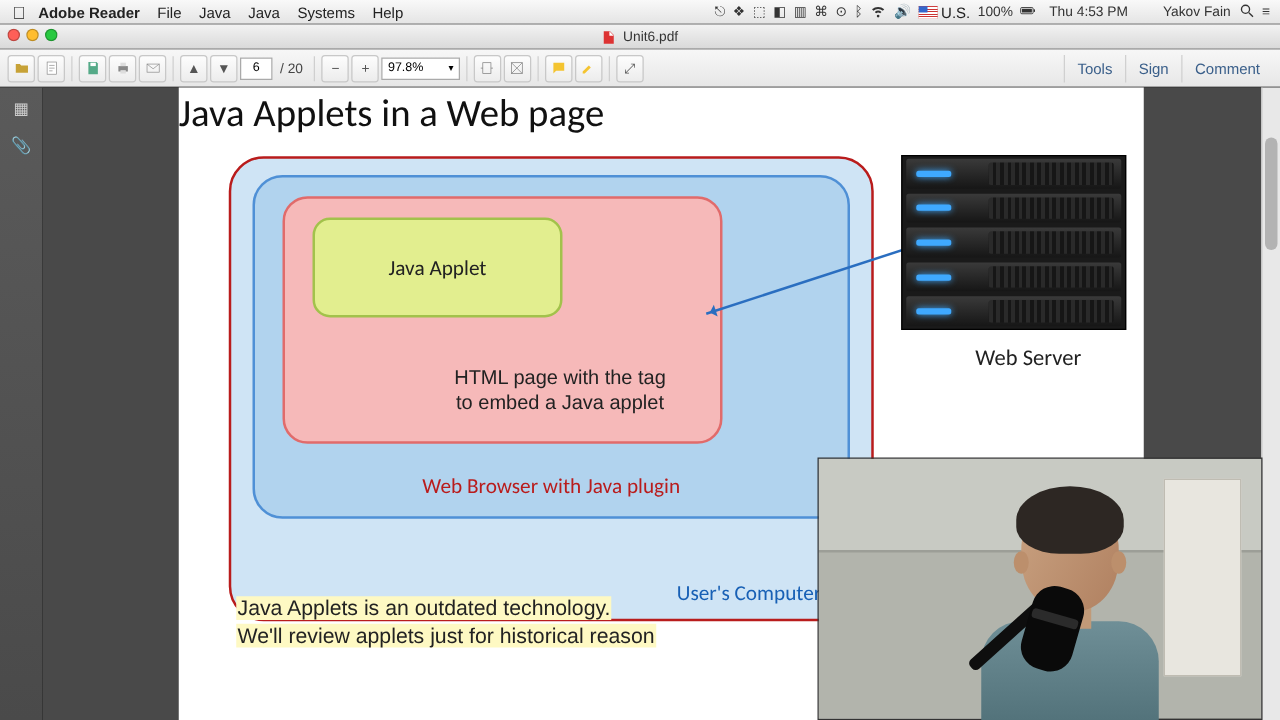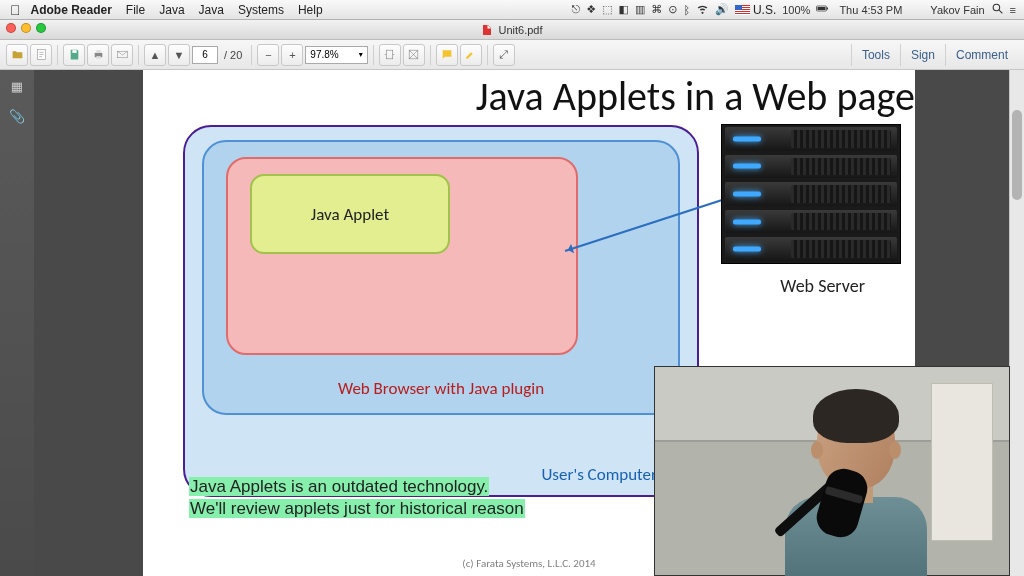--- a/index.html
+++ b/index.html
@@ -37,42 +37,42 @@
 .viewer { position:absolute; top:70px; left:0; right:0; bottom:0; background:#000; display:flex; }
 .side-rail { width:34px; background:linear-gradient(#5a5a5a,#4a4a4a); display:flex; flex-direction:column; align-items:center; padding-top:8px; gap:14px; }
 .side-rail .rail-icon { width:16px; height:16px; color:#ccc; font-size:13px; display:flex; align-items:center; justify-content:center; }
 .doc-surface { flex:1; background:#494949; position:relative; display:flex; justify-content:center; }
 .scroll-track { position:absolute; right:0; top:0; bottom:0; width:15px; background:#e8e8e8; border-left:1px solid #c8c8c8; }
 .scroll-thumb { position:absolute; left:2px; right:2px; top:40px; height:90px; border-radius:6px; background:#b3b3b3; }
 
 .page { width:772px; height:100%; background:#fff; position:relative; overflow:hidden; }
 
 
-.slide-title { position:absolute; top:2px; left:0; right:0; text-align:right; font-family:Calibri,Arial,sans-serif; font-size:40px; color:#111; }
-.diagram { position:absolute; left:40px; top:55px; width:516px; height:372px; border:2px solid #4c1d95; border-radius:28px; background:#cfe4f5; }
+.slide-title { position:absolute; top:2px; left:0; right:0; text-align:left; font-family:Calibri,Arial,sans-serif; font-size:31px; color:#111; }
+.diagram { position:absolute; left:40px; top:55px; width:516px; height:372px; border:2px solid #b91c1c; border-radius:28px; background:#cfe4f5; }
 .browser-box { position:absolute; left:17px; top:13px; right:17px; height:275px; border:2px solid #4f90d6; border-radius:24px; background:#b1d3ee; }
 .html-box { position:absolute; left:22px; top:15px; width:352px; height:198px; border:2px solid #e16b6b; border-radius:20px; background:#f6b9b9; }
 .applet-box { position:absolute; left:22px; top:15px; width:200px; height:80px; border:2px solid #a2c24b; border-radius:14px; background:#e2ee8f; display:flex; align-items:center; justify-content:center; font-family:Calibri,Arial,sans-serif; font-size:17px; color:#222; }
 .html-label { position:absolute; left:120px; bottom:20px; width:200px; text-align:center; font-family:Calibri,Arial,sans-serif; font-size:16px; color:#222; line-height:1.25; }
 .browser-label { position:absolute; left:0; right:0; bottom:14px; text-align:center; font-family:Calibri,Arial,sans-serif; font-size:17px; color:#b91c1c; }
 .computer-label { position:absolute; right:40px; bottom:10px; font-family:Calibri,Arial,sans-serif; font-size:17px; color:#1860b5; }
 
 
 .server-stack { position:absolute; right:14px; top:54px; width:180px; height:140px; background:#1a1a1a; border:1px solid #000; display:flex; flex-direction:column; }
 .server-unit { flex:1; margin:2px 3px; border-radius:2px; background:linear-gradient(#3a3a3a,#161616); position:relative; }
 .server-unit::before{content:"";position:absolute;left:8px;top:50%;transform:translateY(-50%);width:28px;height:5px;border-radius:2px;background:#3fa9ff;box-shadow:0 0 6px #3fa9ff;}
 .server-unit::after{content:"";position:absolute;right:6px;top:3px;bottom:3px;width:100px;background:repeating-linear-gradient(90deg,#2a2a2a 0 3px,#161616 3px 6px);border-radius:2px;}
 .server-label { position:absolute; right:50px; top:205px; font-family:Calibri,Arial,sans-serif; font-size:18px; color:#222; }
 
 .arrow-line { position:absolute; left:422px; top:180px; width:280px; height:2px; background:#2a6ec0; transform-origin:left center; transform:rotate(-18deg); }
 .arrow-line::before{content:"";position:absolute;left:-2px;top:-4px;border:5px solid transparent;border-right-color:#2a6ec0;}
 .arrow-line::after{content:"";position:absolute;right:-2px;top:-4px;border:5px solid transparent;border-left-color:#2a6ec0;}
 
 .footnote { position:absolute; left:46px; top:406px; font-family:Calibri,Arial,sans-serif; font-size:17px; color:#222; line-height:1.3; }
-.footnote .hl { background:#86efac; padding:0 1px;margin-top:38px; }
+.footnote .hl { background:#fef9c3; padding:0 1px;margin-top:38px; }
 .copyright { position:absolute; left:0; right:0; bottom:6px; text-align:center; font-family:Calibri,Arial,sans-serif; font-size:11px; color:#808080; }
 
 
 .webcam { position:absolute; right:14px; bottom:0; width:356px; height:210px; background:linear-gradient(#c8cac3 0 35%, #b2b4ac 35% 100%); border:1px solid #333; }
 .webcam .wall-line { position:absolute; left:0; right:0; top:35%; height:2px; background:rgba(0,0,0,0.12); }
 .webcam .door { position:absolute; right:16px; top:16px; width:62px; height:158px; background:#e8e6df; border:1px solid #bfbcb2; }
 .person { position:absolute; left:118px; bottom:0; width:160px; height:186px; }
 .head { position:absolute; left:44px; top:6px; width:78px; height:94px; border-radius:48% 48% 44% 44%; background:linear-gradient(120deg,#caa382,#b08060); }
 .hair { position:absolute; left:40px; top:0; width:86px; height:54px; border-radius:50% 50% 40% 40%; background:#2d2723; }
 .ear-l{position:absolute;left:38px;top:52px;width:12px;height:18px;border-radius:50%;background:#bc8f6c;}
@@ -236,20 +236,24 @@
   </div>
   <div class="doc-surface">
     <div class="page">
 
       <div class="slide-title">Java Applets in a Web page</div>
 
       <div class="diagram">
         <div class="browser-box">
           <div class="html-box">
             <div class="applet-box">Java Applet</div>
+            <div class="html-label">
+              <span>HTML page with the tag</span><br>
+              <span>to embed a Java applet</span>
+            </div>
           </div>
           <div class="browser-label">Web Browser with Java plugin</div>
         </div>
         <div class="computer-label">User's Computer</div>
       </div>
 
       <div class="arrow-line"></div>
 
       <div class="server-stack">
         <div class="server-unit"></div>
@@ -258,21 +262,20 @@
           <div class="server-unit"></div>
           <div class="server-unit"></div>
       </div>
       <div class="server-label">Web Server</div>
 
       <div class="footnote">
         <span class="hl">Java Applets is an outdated technology.</span><br>
         <span class="hl">We'll review applets just for historical reason</span>
       </div>
 
-      <div class="copyright">(c) Farata Systems, L.L.C.  2014</div>
     </div>
 
     <div class="scroll-track">
       <div class="scroll-thumb"></div>
     </div>
   </div>
 </div>
 
 <div class="webcam">
   <div class="wall-line"></div>

